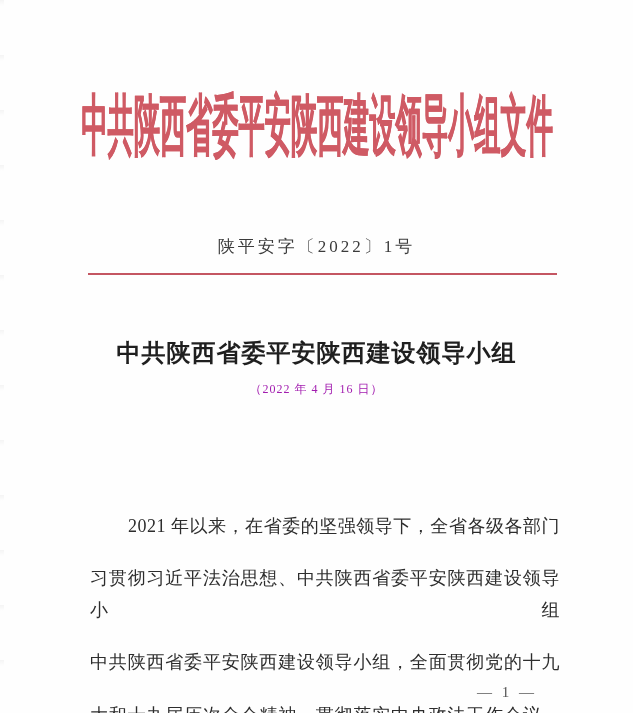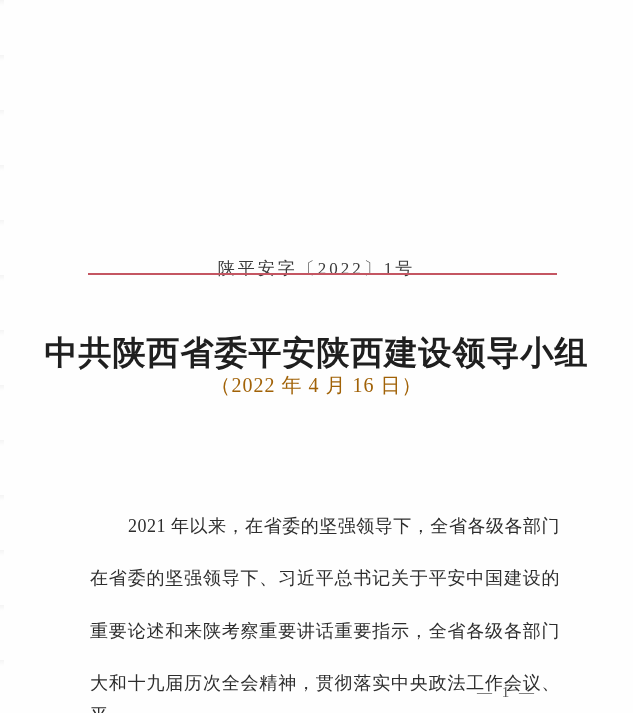--- a/index.html
+++ b/index.html
@@ -45,49 +45,49 @@
   .doc-number {
     position: absolute;
     top: 235px;
     left: 0;
     width: 100%;
     text-align: center;
     font-size: 17px;
     letter-spacing: 3px;
     color: #3b3b3b;
     white-space: nowrap;
-    margin-top: 22px;
   }
   .red-line {
     position: absolute;
     top: 273px;
     left: 88px;
     width: 469px;
     height: 2px;
     background: #c45662;
   }
   .title-block {
     position: absolute;
     top: 334px;
     left: 0;
     width: 100%;
     text-align: center;
     color: #1f1f1f;
   }
   .title-line {
-    font-size: 33px;
+    font-size: 24px;
     font-weight: bold;
     line-height: 38px;
     letter-spacing: 1px;
     white-space: nowrap;
   }
   .date-line {
-    font-size: 20px;
+    margin-top: 9px;
+    font-size: 12px;
     letter-spacing: 1px;
-    color: #a16207;
+    color: #a21caf;
     font-weight: normal;
     white-space: nowrap;
   }
   .body-block {
     position: absolute;
     top: 490px;
     left: 90px;
     width: 470px;
     color: #2d2d2d;
   }
@@ -110,33 +110,36 @@
     white-space: nowrap;
   }
 </style>
 </head>
 <body>
 
 <div class="page">
 
   <div class="scan-edge"></div>
 
+  <div class="red-header">
+    <span class="stretch">中共陕西省委平安陕西建设领导小组文件</span>
+  </div>
 
   <div class="doc-number">陕平安字〔2022〕1号</div>
 
   <div class="red-line"></div>
 
   <div class="title-block">
     <div class="title-line">中共陕西省委平安陕西建设领导小组</div>
     <div class="date-line">（2022 年 4 月 16 日）</div>
   </div>
 
   <div class="body-block">
     <div class="body-line indent">2021 年以来，在省委的坚强领导下，全省各级各部门</div>
-    <div class="body-line">在省委的坚强领导下、习近平总书记关于平安中国建设的</div>
-    <div class="body-line">重要论述和来陕考察重要讲话重要指示，全省各级各部门</div>
+    <div class="body-line">习贯彻习近平法治思想、中共陕西省委平安陕西建设领导小组</div>
+    <div class="body-line">中共陕西省委平安陕西建设领导小组，全面贯彻党的十九</div>
     <div class="body-line">大和十九届历次全会精神，贯彻落实中央政法工作会议、平</div>
 
   </div>
 
   <div class="page-number">— 1 —</div>
 
 </div>
 
 </body></html>

